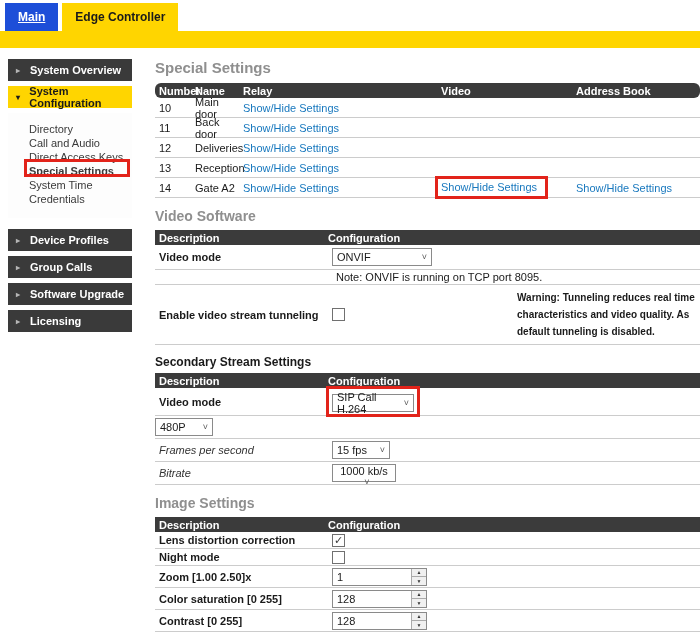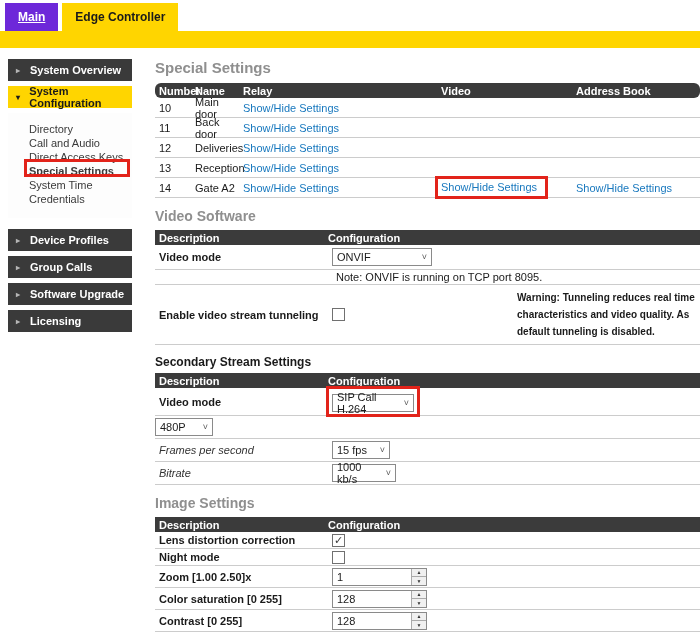--- a/index.html
+++ b/index.html
@@ -11,21 +11,21 @@
     color:#1a1a1a;
     -webkit-font-smoothing:antialiased;
   }
   
   .topbar { padding-top:3px; }
   .tabs { display:flex; gap:4px; margin-left:5px; }
   .tab {
     height:28px; display:flex; align-items:center;
     padding:0 13px; font-size:12px; font-weight:bold; cursor:default;
   }
-  .tab.inactive { background:#6d28d9; color:#ffffff;text-decoration:underline; }
+  .tab.inactive { background:#1d4ed8; color:#ffffff;text-decoration:underline; }
   .tab.active   { background:#ffd500; color:#1a1a1a; }
   .yellowbar { height:17px; background:#ffd500; }
 
   
   .layout { display:flex; align-items:flex-start; margin-top:11px; }
   .sidebar { width:124px; margin-left:8px; flex-shrink:0; }
   .main { flex:1; margin-left:23px; min-width:0; }
 
   
   .side-item {
@@ -91,21 +91,21 @@
   }
 
   
   .select {
     height:18px; border:1px solid #8a8a8a; background:#fff;
     display:inline-flex; align-items:center; justify-content:space-between;
     font-size:11px; padding:0 4px; cursor:pointer;
   }
   .select .chevron { color:#555; font-size:9px; margin-left:6px; }
   .w100 { width:100px; } .w82 { width:82px; } .w58 { width:58px; }
-  .w64 { width:64px; }
+  .w64 { width:64px;flex-direction:column; }
   .redbox-select {
     display:inline-block; border:3px solid #e2231a; padding:2px 3px; margin-left:-6px;
   }
   .checkbox {
     width:13px; height:13px; border:1px solid #707070; background:#fff;
     display:inline-flex; align-items:center; justify-content:center;
     font-size:11px; line-height:11px; color:#3a3a3a; cursor:pointer;
   }
   .spinner { width:95px; height:18px; border:1px solid #8a8a8a; background:#fff; display:inline-flex; }
   .spinner .value { flex:1; font-size:11px; display:flex; align-items:center; padding-left:4px; }

